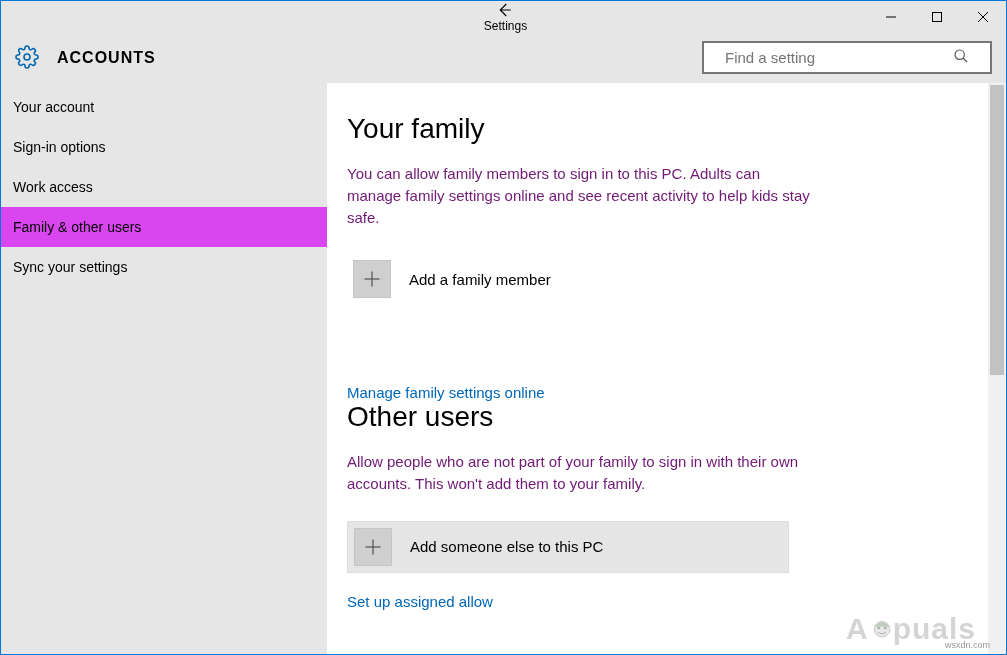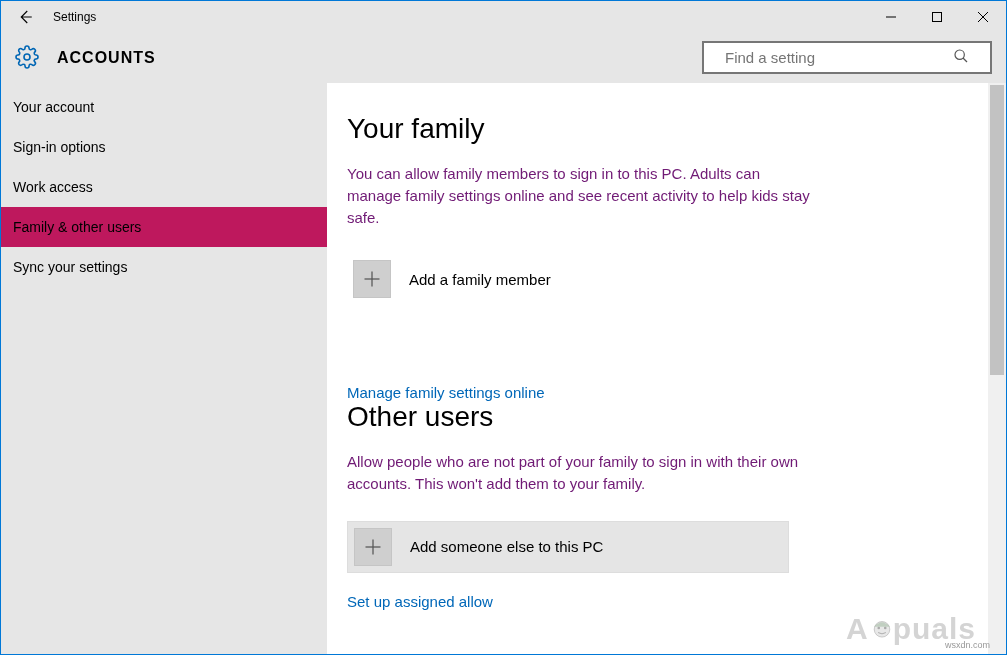--- a/index.html
+++ b/index.html
@@ -13,20 +13,21 @@
       overflow: hidden;
       border: 1px solid #0078d7;
       position: relative;
     }
     .titlebar {
       height: 32px;
       background: #e6e6e6;
       display: flex;
       align-items: center;
       position: relative;
+      flex-direction: column;
     }
     .titlebar .back {
       width: 48px;
       height: 32px;
       display: flex;
       align-items: center;
       justify-content: center;
       font-size: 16px;
     }
     .titlebar .title {
@@ -101,21 +102,21 @@
       background: #e6e6e6;
       padding-top: 4px;
     }
     .sidebar .item {
       padding: 12px 12px;
       font-size: 14px;
       color: #000;
       cursor: default;
     }
     .sidebar .item.selected {
-      background: #be185d;
+      background: #d946ef;
     }
     .content-wrap {
       flex: 1;
       position: relative;
       background: #fff;
       overflow: hidden;
     }
     .content {
       padding: 30px 20px 20px 20px;
       height: 100%;

